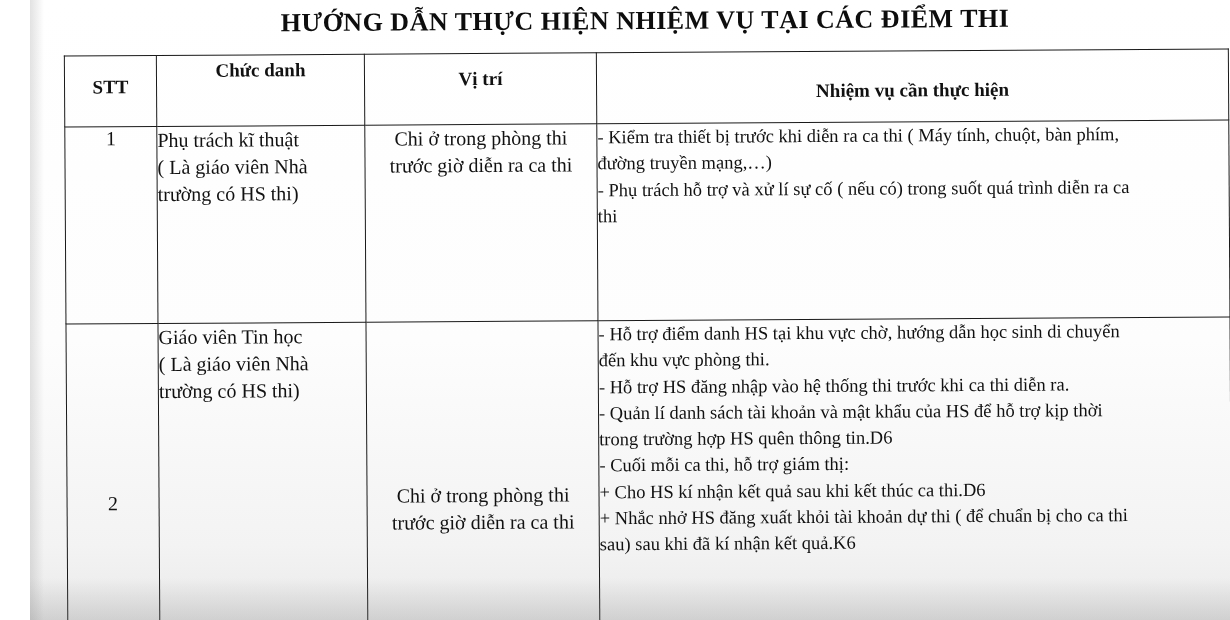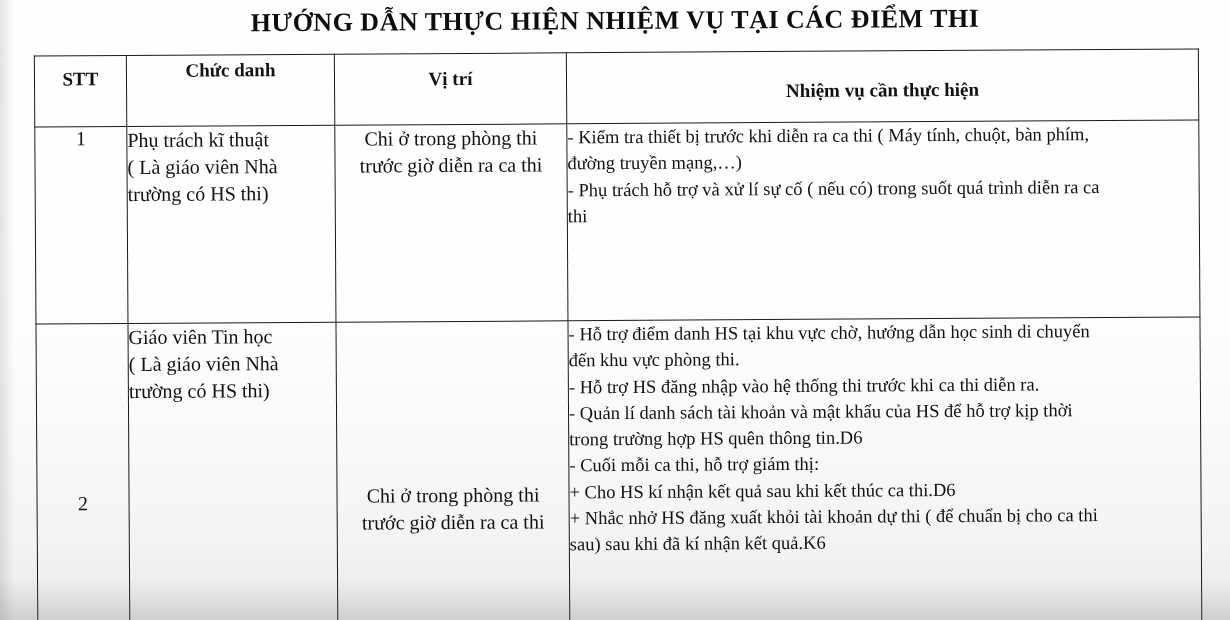--- a/index.html
+++ b/index.html
@@ -14,20 +14,21 @@
     color: #111111;
     overflow: hidden;
     position: relative;
   }
   
   .page {
     position: absolute;
     inset: 0;
     background:
       linear-gradient(180deg, #ffffff 0%, #fdfdfd 55%, #f3f3f3 88%, #e9e9e9 100%);
+    margin-left: 30px;
   }
   .doc-title {
     position: absolute;
     top: 6px;
     left: 0;
     width: 1230px;
     text-align: center;
     font-family: "Liberation Serif", serif;
     font-weight: bold;
     font-size: 26px;
@@ -60,21 +61,21 @@
   .c-nv { width: 632px; }
 
   .hdr {
     text-align: center;
     font-weight: bold;
     font-size: 19px;
     padding: 6px 4px 8px 4px;
     height: 42px;
     vertical-align: top;
   }
-  .hdr.stt { padding-top: 12px; }
+  .hdr.stt { padding-top: 20px; }
   .hdr.chuc { padding-top: 4px; }
   .hdr.vitri { padding-top: 14px; }
   .hdr.nv { padding-top: 28px; }
 
   .cell-stt {
     text-align: center;
     font-size: 20px;
     padding-top: 86px;
   }
   .cell-stt.row2 { padding-top: 168px; }

